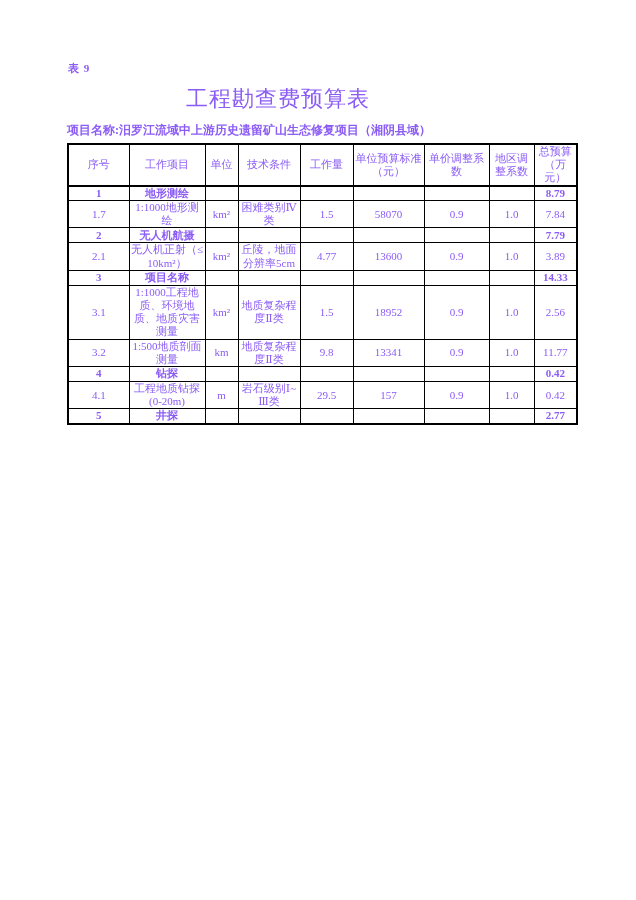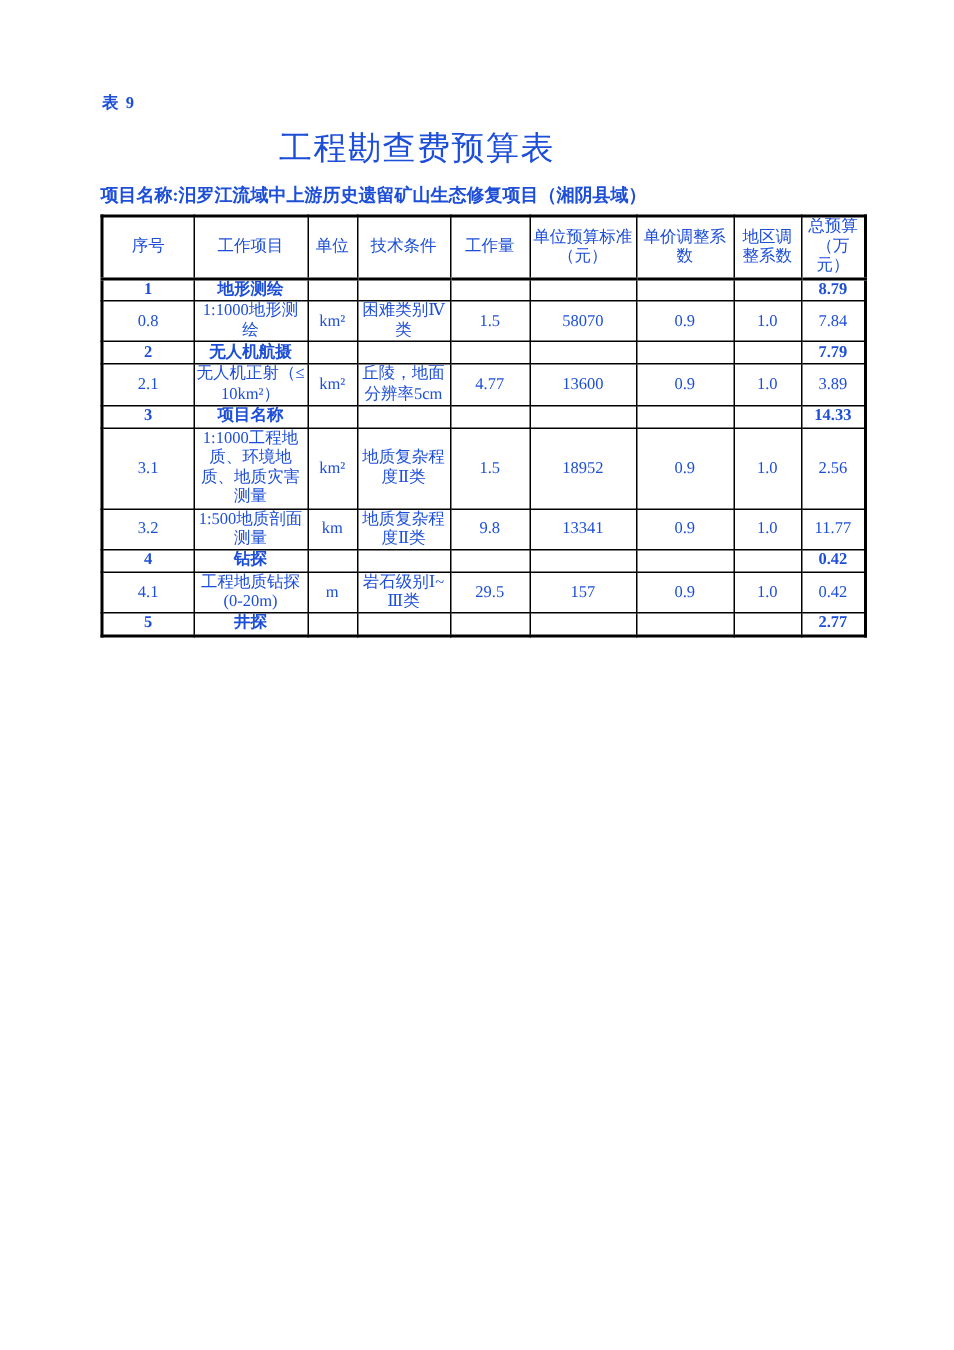--- a/index.html
+++ b/index.html
@@ -6,21 +6,21 @@
     margin: 0;
     padding: 0;
     background: #ffffff;
   }
   .page {
     position: relative;
     width: 636px;
     height: 701px;
     background: #ffffff;
     font-family: "Liberation Serif", "DejaVu Serif", serif;
-    color: #1d4ed8;
+    color: #8b5cf6;
     overflow: hidden;
   }
   .table-label {
     position: absolute;
     left: 68px;
     top: 61px;
     font-size: 11px;
     font-weight: bold;
     letter-spacing: 1px;
   }
@@ -116,21 +116,21 @@
         <td>地形测绘</td>
         <td></td>
         <td></td>
         <td></td>
         <td></td>
         <td></td>
         <td></td>
         <td>8.79</td>
       </tr>
       <tr class="item">
-        <td>0.8</td>
+        <td>1.7</td>
         <td>1:1000地形测绘</td>
         <td>km²</td>
         <td>困难类别Ⅳ类</td>
         <td>1.5</td>
         <td>58070</td>
         <td>0.9</td>
         <td>1.0</td>
         <td>7.84</td>
       </tr>
       <tr class="cat">

